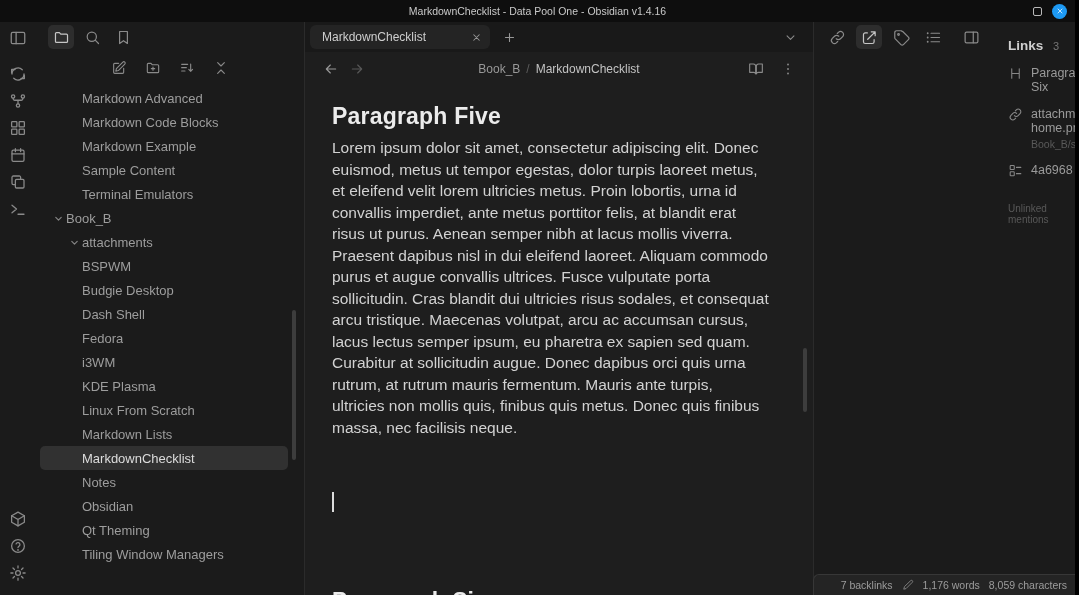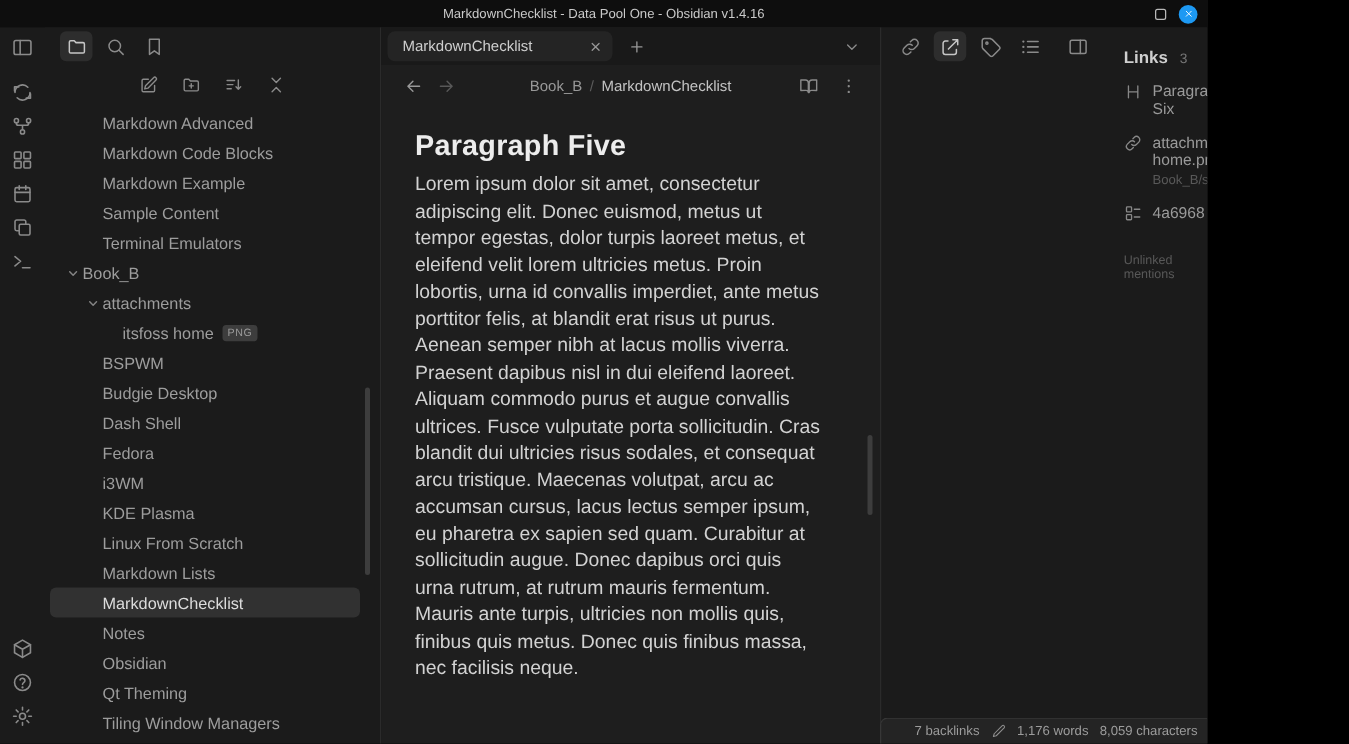--- a/index.html
+++ b/index.html
@@ -1,18 +1,18 @@
 <!DOCTYPE html>
 <html><head>
 <meta charset="utf-8">
 <style>
   * { margin:0; padding:0; box-sizing:border-box; }
   html,body { background:#000; }
   .window {
-    width:966px; height:595px; background:#1e1e1e; overflow:hidden; position:relative;
+    width:1075px; height:595px; background:#1e1e1e; overflow:hidden; position:relative;
     font-family:"Liberation Sans", sans-serif; color:#ddd; user-select:none;
   }
   
   .titlebar { height:22px; background:#0e0e0e; display:flex; align-items:center; justify-content:center;
     position:relative; font-size:10.5px; color:#c9c9c9; }
   .titlebar-controls { position:absolute; right:8px; top:0; height:22px; display:flex; align-items:center; gap:10px; }
   .max-btn { width:9px; height:9px; border:1.4px solid #b9b9b9; border-radius:2px; }
   .close-btn { width:15px; height:15px; border-radius:50%; display:flex; align-items:center; justify-content:center; color:#fff; }
   .close-btn .icon { width:8px; height:8px; display:block; }
   
@@ -286,25 +286,20 @@
             <span class="tree-label">Book_B</span>
           </div>
           <div class="tree-row" style="padding-left: 28px;">
             <span class="chev">
               <svg viewBox="0 0 24 24" fill="none" stroke="currentColor" stroke-width="1.7" stroke-linecap="round" stroke-linejoin="round">
                 <path d="M7 10l5 5 5-5" stroke-width="2.2"></path>
               </svg>
             </span>
             <span class="tree-label">attachments</span>
           </div>
-          <div class="tree-row" style="padding-left: 44px;">
-            <span class="chev spacer"></span>
-            <span class="tree-label">itsfoss home</span>
-            <span class="badge">PNG</span>
-          </div>
           <div class="tree-row" style="padding-left: 28px;">
             <span class="chev spacer"></span>
             <span class="tree-label">BSPWM</span>
           </div>
           <div class="tree-row" style="padding-left: 28px;">
             <span class="chev spacer"></span>
             <span class="tree-label">Budgie Desktop</span>
           </div>
           <div class="tree-row" style="padding-left: 28px;">
             <span class="chev spacer"></span>

